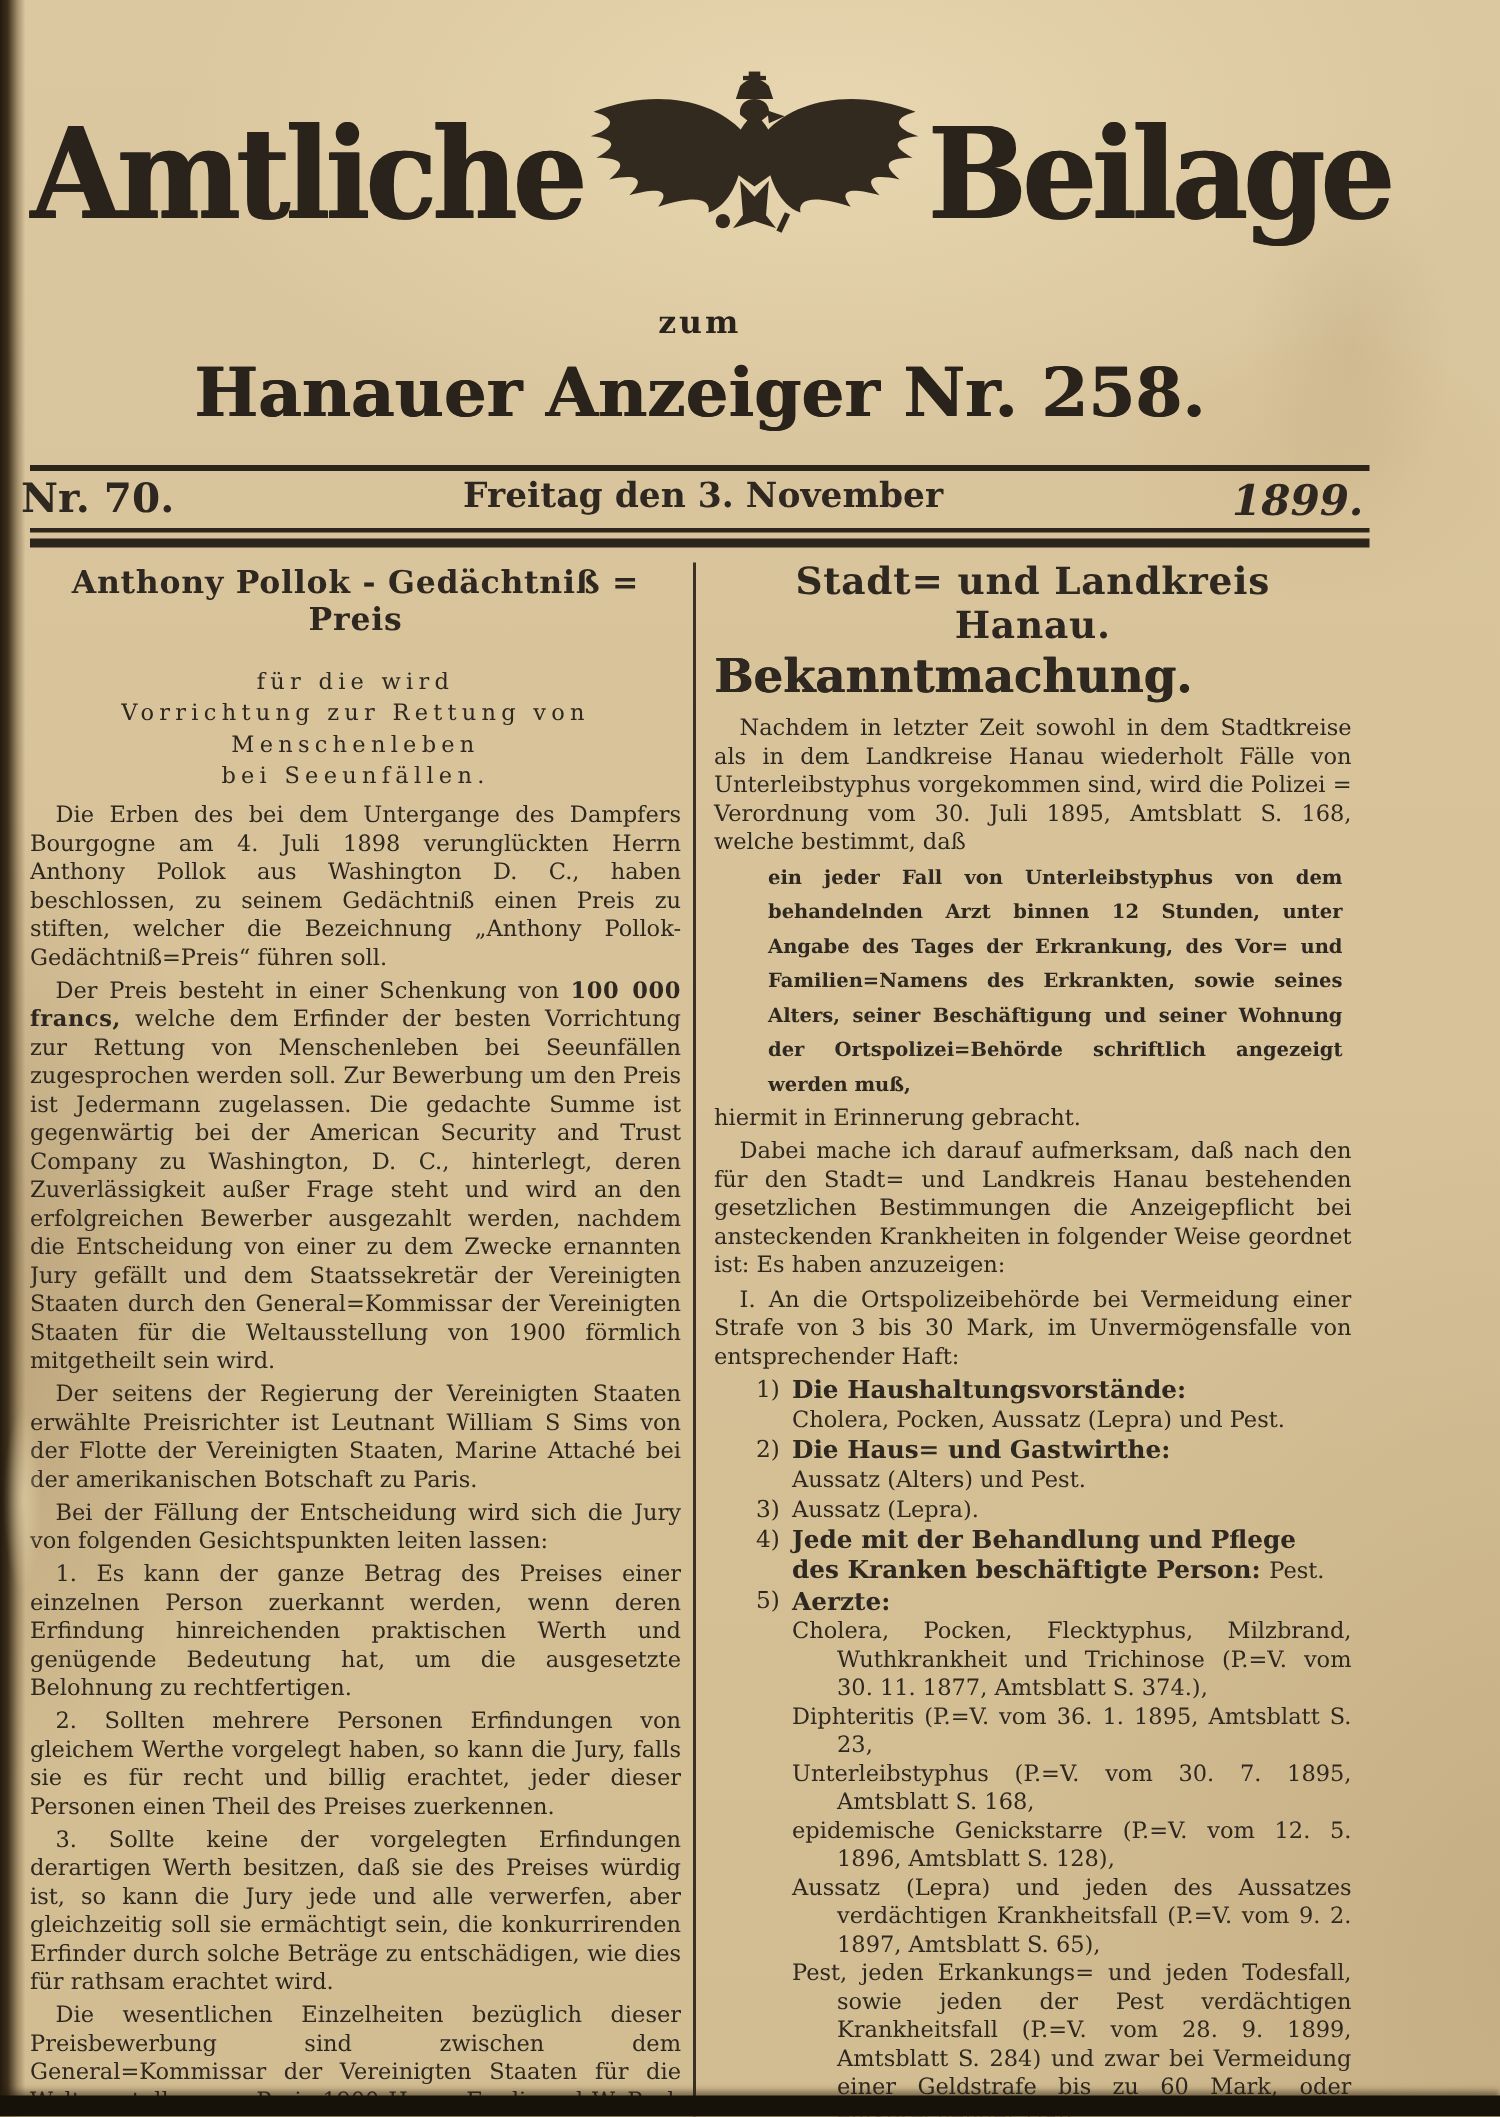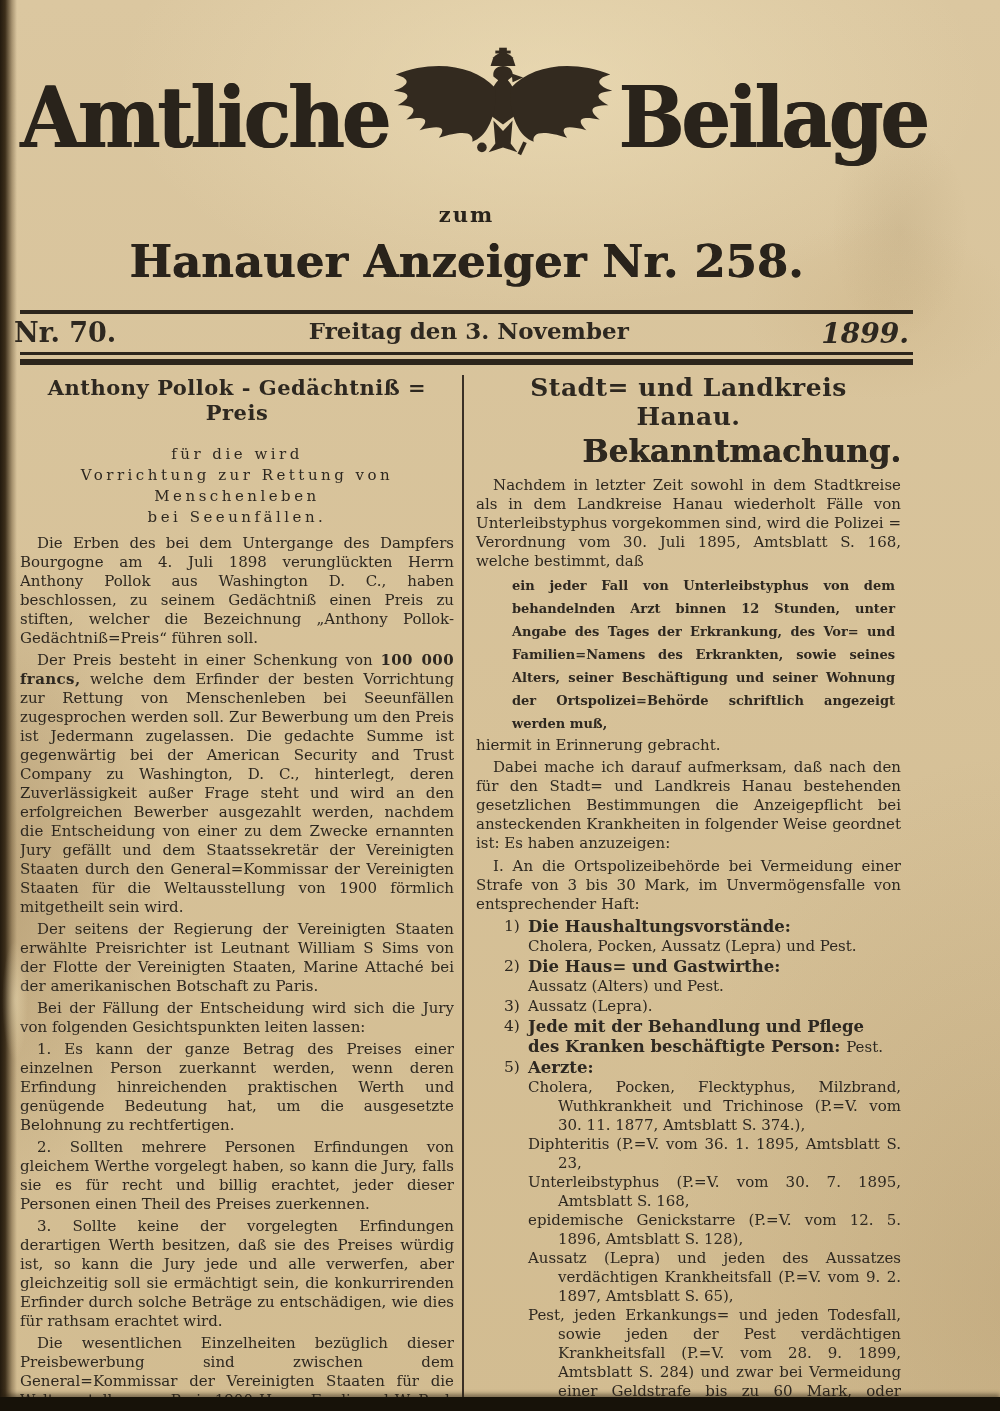--- a/index.html
+++ b/index.html
@@ -50,21 +50,21 @@
   p{margin:0 0 3px 0; font-size:15px; line-height:19px; text-align:justify;}
   .indent{text-indent:17px;}
   b{letter-spacing:.4px;}
 
   
   .art-title{font-size:21px; font-weight:bold; text-align:center; letter-spacing:.5px; margin:2px 0 19px;}
   .art-sub{font-size:15px; text-align:center; letter-spacing:3.5px; line-height:21px;}
 
   
   .region-title{font-size:25px; font-weight:bold; text-align:center; margin:0 0 2px; letter-spacing:.5px;}
-  .notice-title{font-size:31px; font-weight:bold; text-align:right; margin:0 0 7px; text-shadow:.5px 0 0 #29231b;}
+  .notice-title{font-size:31px; font-weight:bold; text-align:left; margin:0 0 7px; text-shadow:.5px 0 0 #29231b;}
   .bold-block{font-size:13px; line-height:23px; font-weight:bold; margin:1px 6px 1px 36px; text-align:justify;}
   .sec-head{margin-top:4px;}
   .r-item{margin-left:28px; padding-left:24px; position:relative; margin-bottom:1px;}
   .r-no{position:absolute; left:0; top:0; font-size:15.5px;}
   .r-lead{font-weight:bold; font-size:16.5px; line-height:20px; text-align:left;}
   .r-rest{font-size:15px; line-height:19px;}
   .entry{padding-left:30px; text-indent:-30px; margin:0; text-align:justify;}
 </style>
 </head>
 <body>

